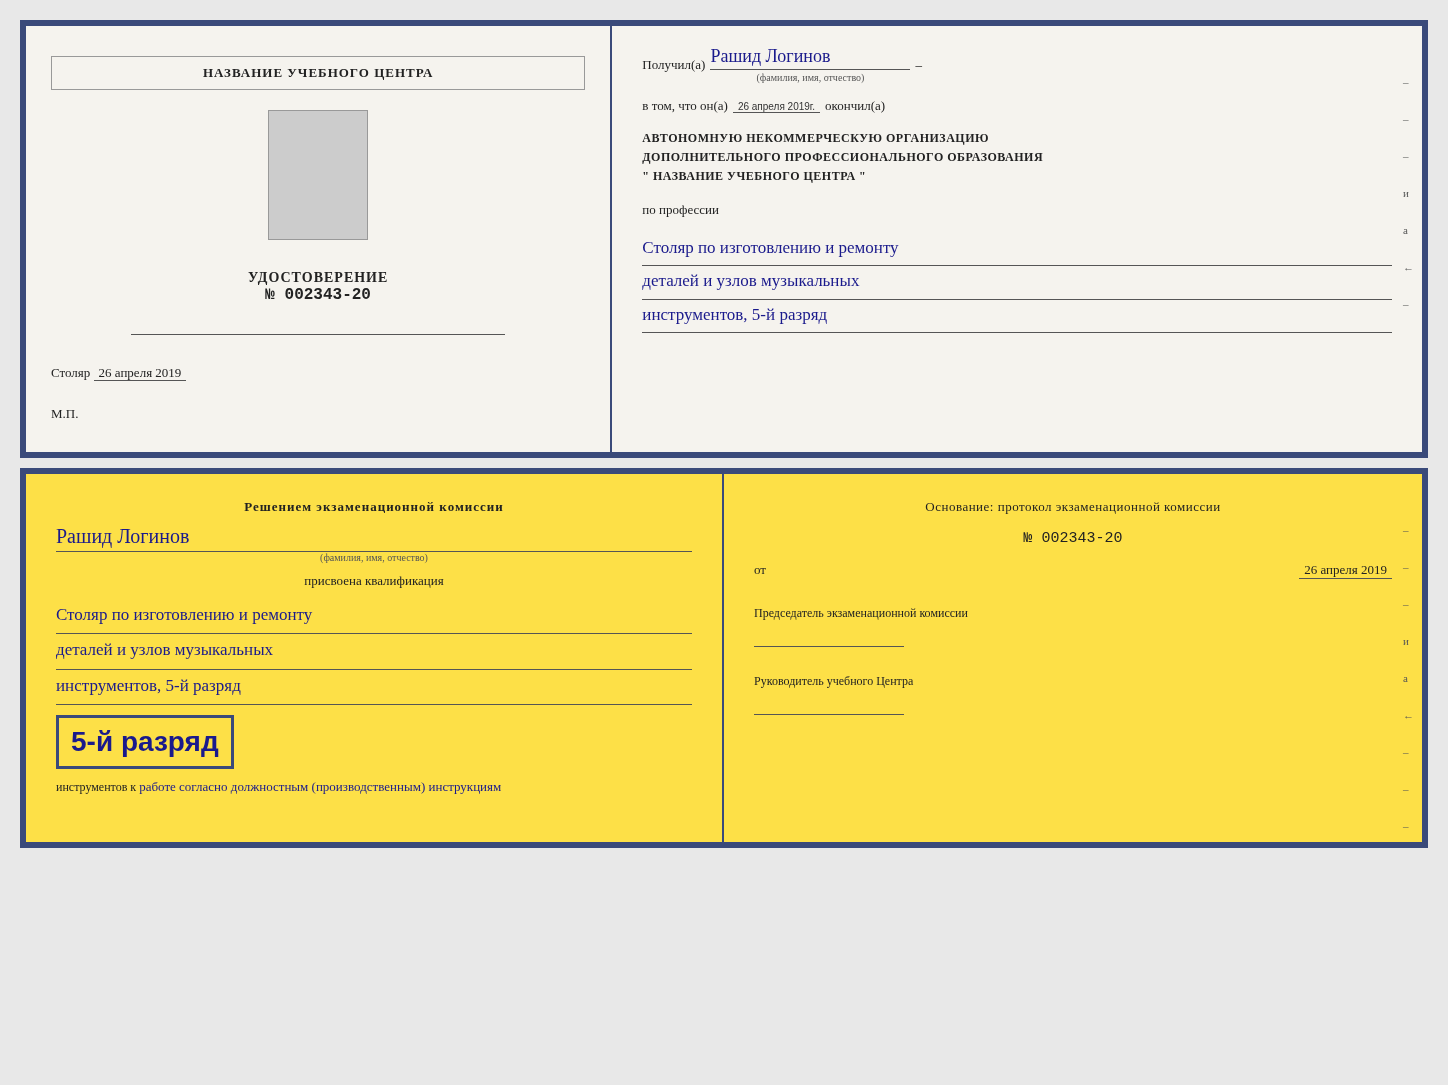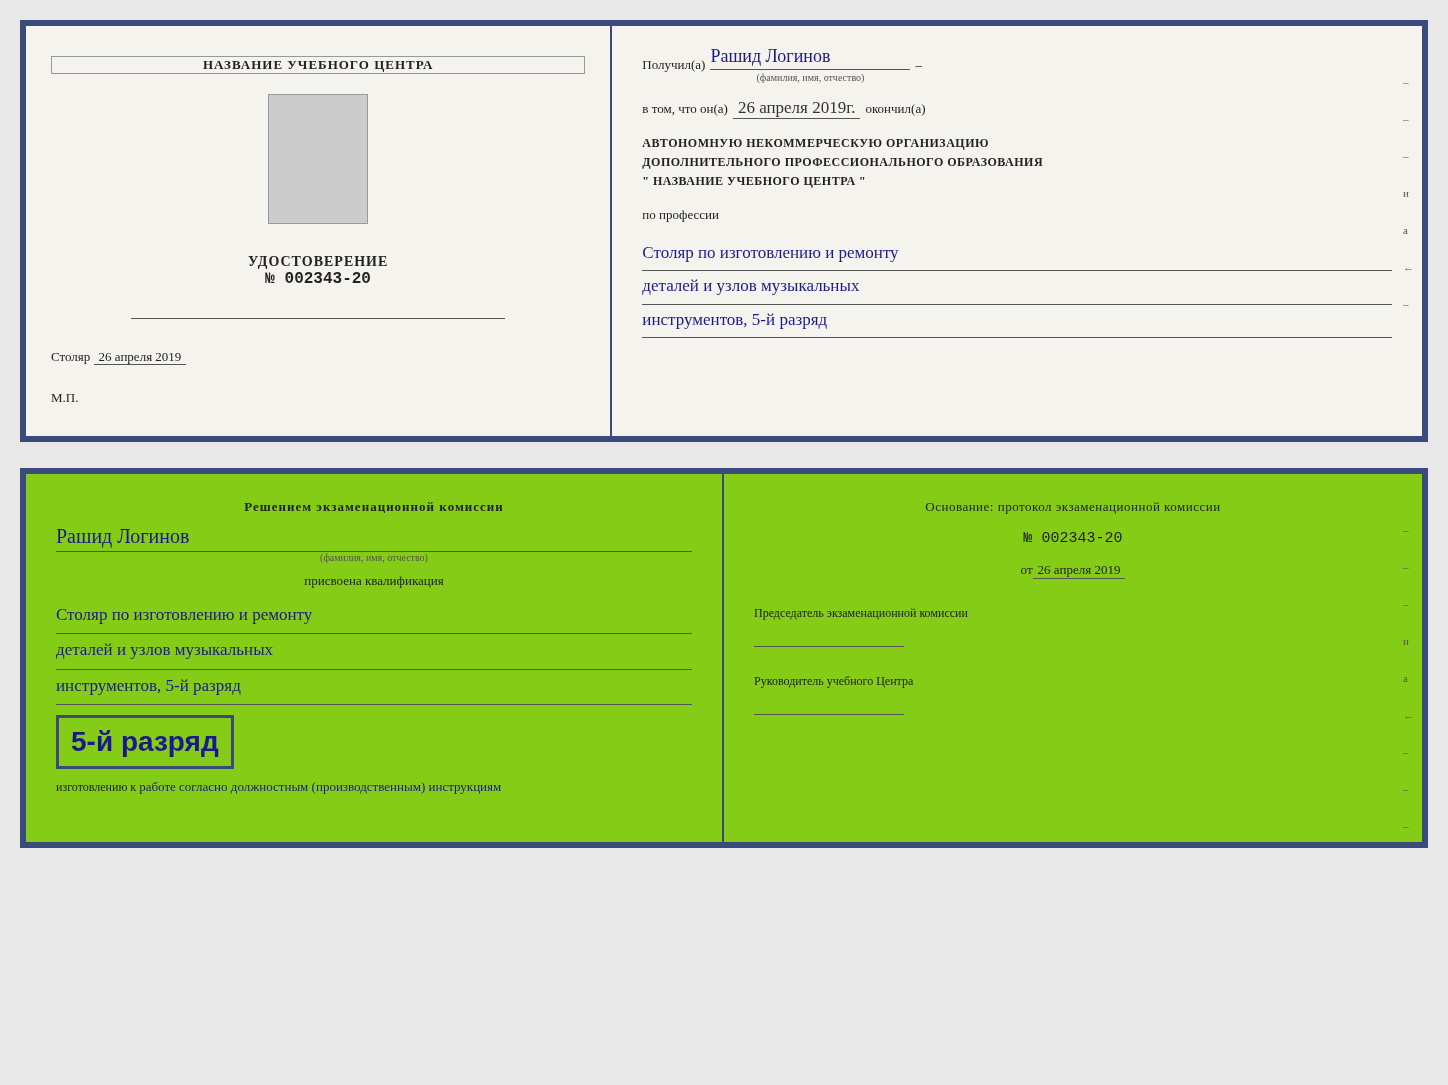--- a/index.html
+++ b/index.html
@@ -46,21 +46,21 @@
     }
 
     .cert-title-block {
       text-align: center;
       font-size: 13px;
       font-weight: bold;
       letter-spacing: 1px;
       color: #222;
       text-transform: uppercase;
       border: 1px solid #999;
-      padding: 0 15px;
+      padding: 8px 15px;
       width: 100%;
     }
 
     .cert-photo-placeholder {
       width: 100px;
       height: 130px;
       background: #ccc;
       border: 1px solid #999;
     }
 
@@ -131,22 +131,22 @@
 
     .vtom-line {
       font-size: 13px;
       color: #222;
       display: flex;
       align-items: baseline;
       gap: 5px;
     }
 
     .vtom-date {
-      font-family: Liberation Serif, serif;
-      font-size: 17px;
+      font-family: Liberation Sans, sans-serif;
+      font-size: 10px;
       color: #333;
       border-bottom: 1px solid #555;
       padding: 0 5px;
     }
 
     .org-block {
       font-size: 12px;
       font-weight: bold;
       text-align: left;
       text-transform: uppercase;
@@ -191,24 +191,23 @@
 
     .specialty-text span {
       text-decoration: underline;
       color: #1a1a8c;
     }
 
     
     .qualification-doc {
       display: flex;
       border: 6px solid #3a4a7a;
-      background: #84cc16;
+      background: #fde047;
       position: relative;
       min-height: 380px;
-      margin-top: 16px;
     }
 
     .qual-left {
       width: 50%;
       border-right: 2px solid #3a4a7a;
       padding: 25px 30px;
       display: flex;
       flex-direction: column;
       gap: 10px;
     }
@@ -301,21 +300,21 @@
       color: #222;
       font-family: 'Courier New', monospace;
       text-align: center;
     }
 
     .ot-date-line {
       font-size: 13px;
       color: #222;
       display: flex;
       align-items: baseline;
-      justify-content: center;
+      justify-content: space-between;
     }
 
     .signature-block {
       margin-top: 10px;
     }
 
     .signature-label {
       font-size: 12px;
       color: #222;
       line-height: 1.5;
@@ -418,21 +417,21 @@
         <span class="qual-profession-handwritten">Столяр по изготовлению и ремонту</span>
         <span class="qual-profession-handwritten">деталей и узлов музыкальных</span>
         <span class="qual-profession-handwritten">инструментов, 5-й разряд</span>
       </div>
 
       <div class="big-rank-box">
         <span class="big-rank-text">5-й разряд</span>
       </div>
 
       <div class="dopuskaetsya-line">
-        <span>изготовлению к</span>
+        <span>инструментов к</span>
         <span class="dopusk-handwritten">работе согласно должностным (производственным) инструкциям</span>
       </div>
     </div>
 
     <div class="qual-right">
       <div class="osnovaniye-label">Основание: протокол экзаменационной комиссии</div>
 
       <div class="protocol-number">
         <span>№</span>
         <span>002343-20</span>

